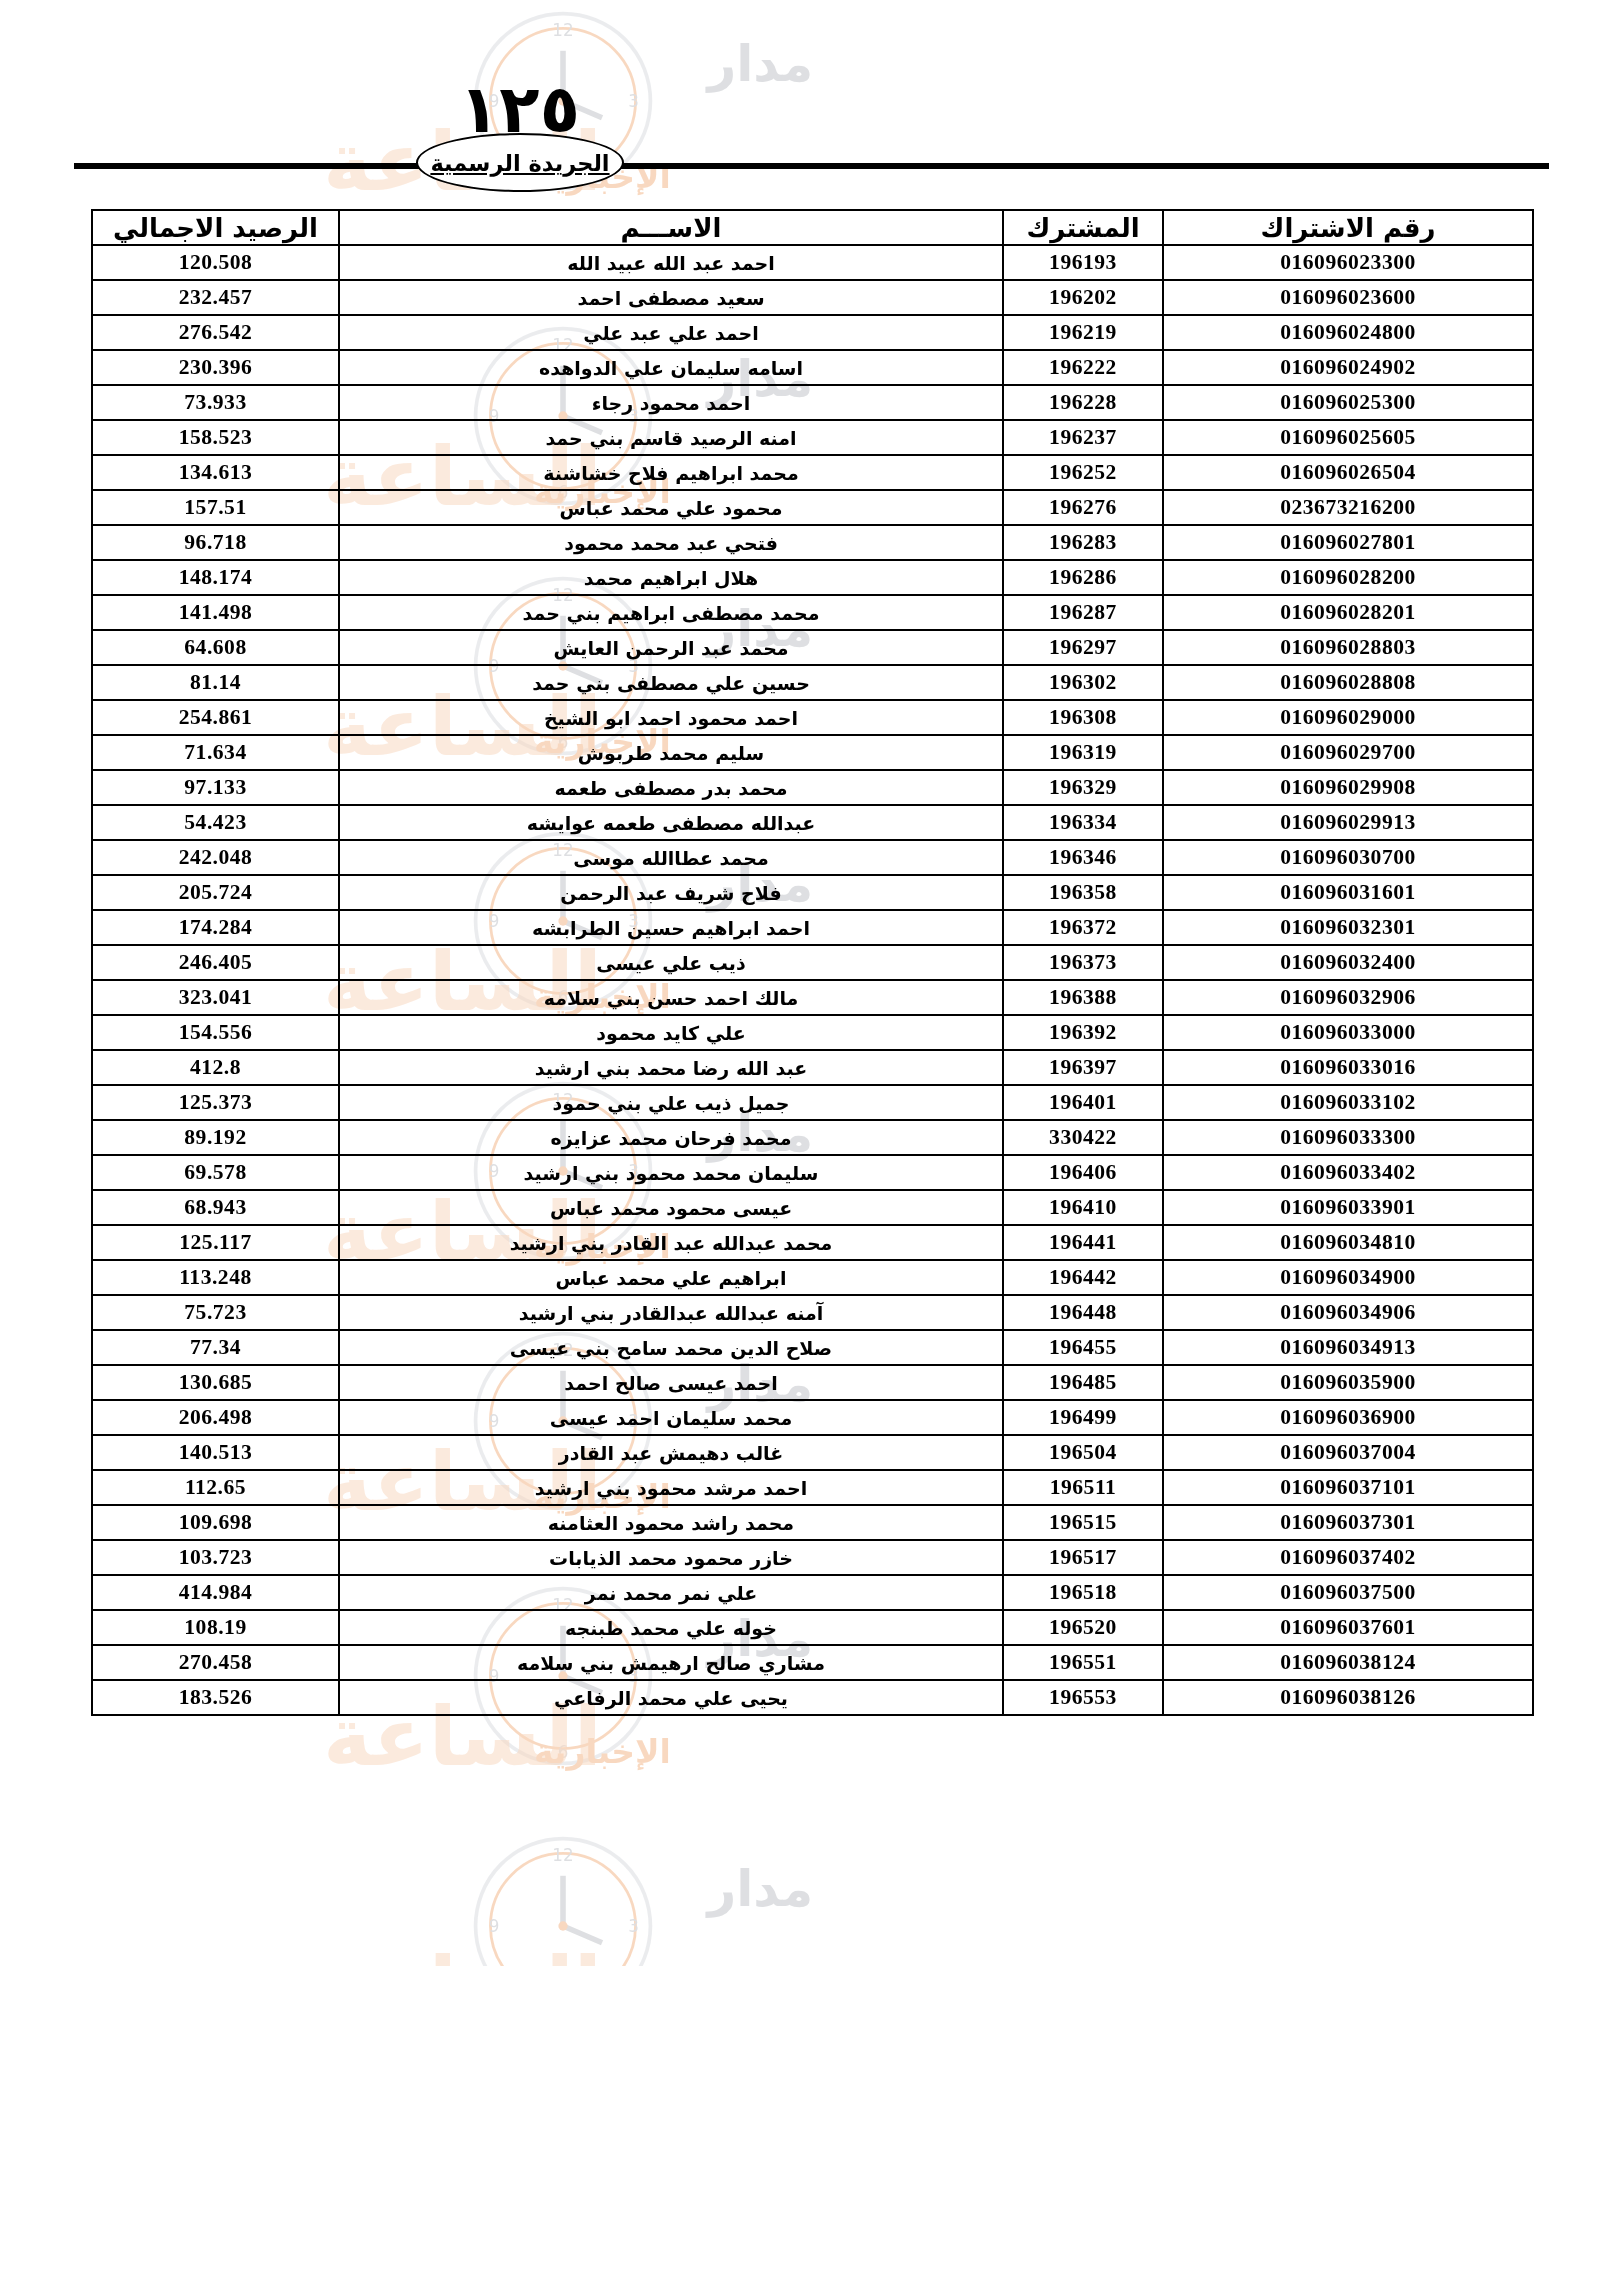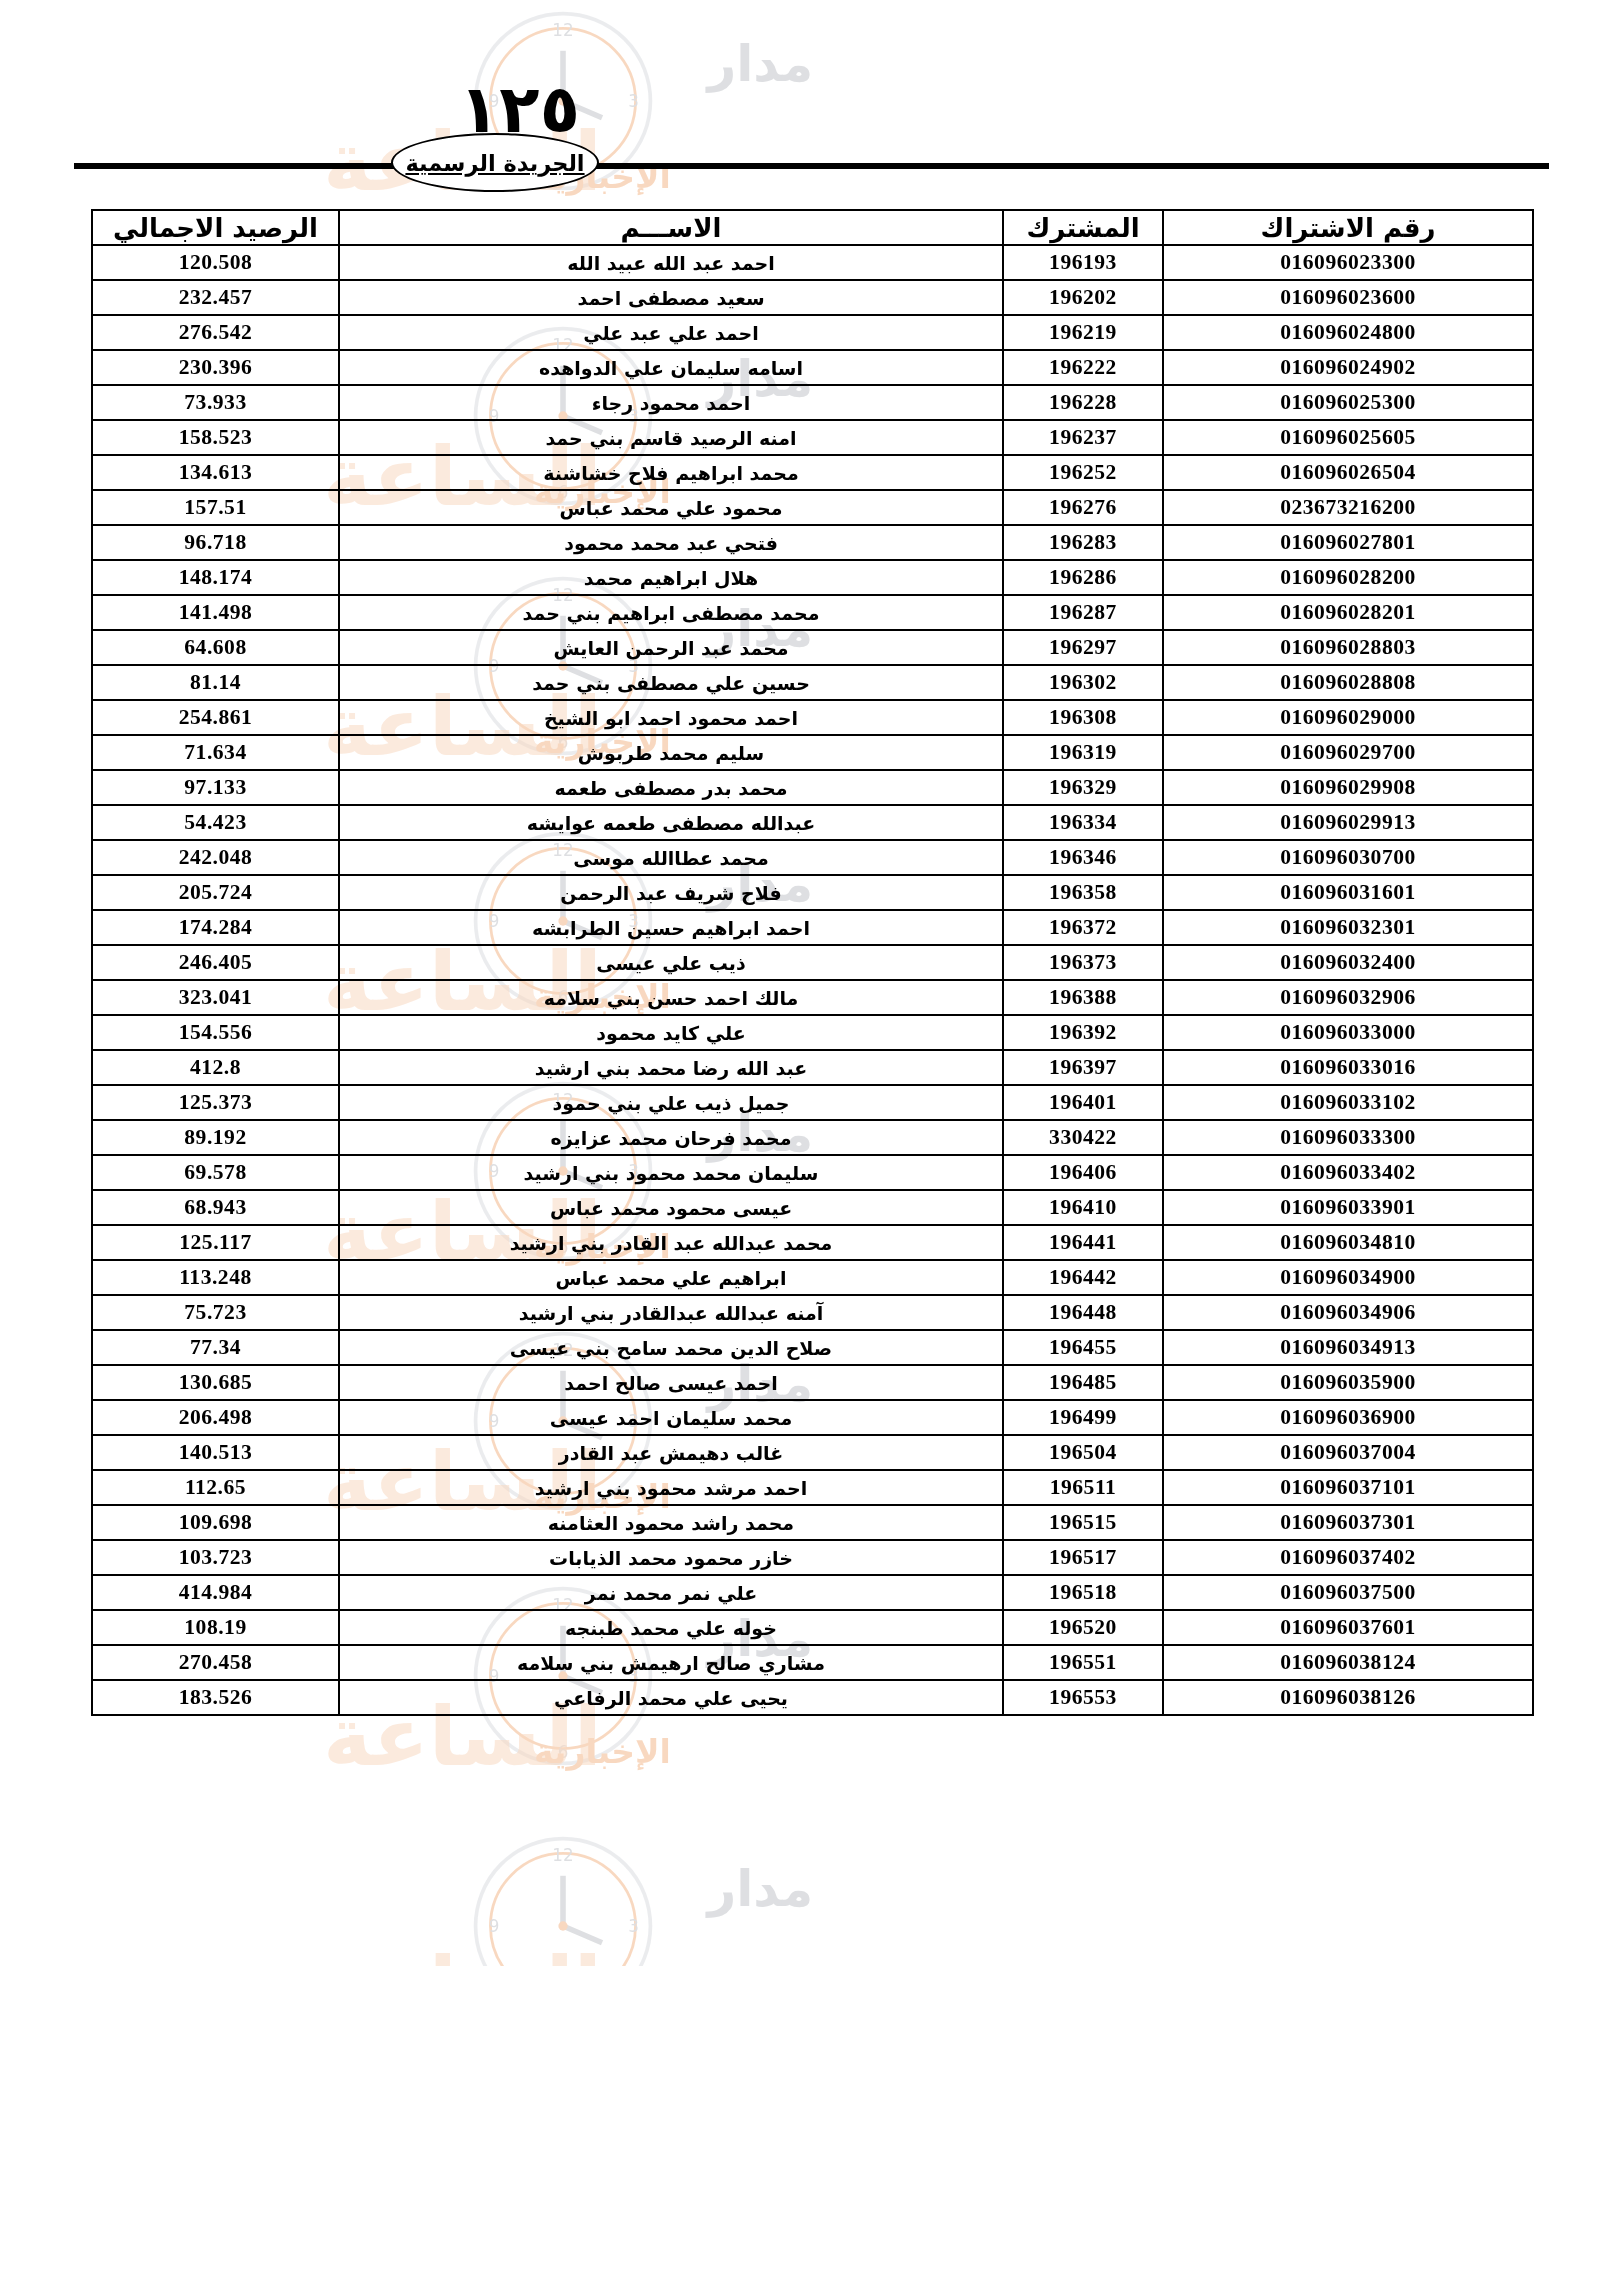--- a/index.html
+++ b/index.html
@@ -36,21 +36,21 @@
 
   .page-number {
     position:absolute; top:71px; left:402px; width:235px;
     text-align:center; font-size:66px; font-weight:bold;
   }
   .rule {
     position:absolute; top:163px; left:74px; width:1475px; height:5.9px;
     background:#000;
   }
   .gazette {
-    position:absolute; top:133px; left:391px; width:208px; height:59px;
+    position:absolute; top:133px; left:416px; width:208px; height:59px;
     background:#fff; border:2.9px solid #000; border-radius:50%;
     display:flex; align-items:center; justify-content:center;
   }
   .gazette span {
     font-size:22.5px; font-weight:bold; text-decoration:underline;
     white-space:nowrap;
   }
 
   table.main {
     position:absolute; top:209px; left:91px; width:1440px;

